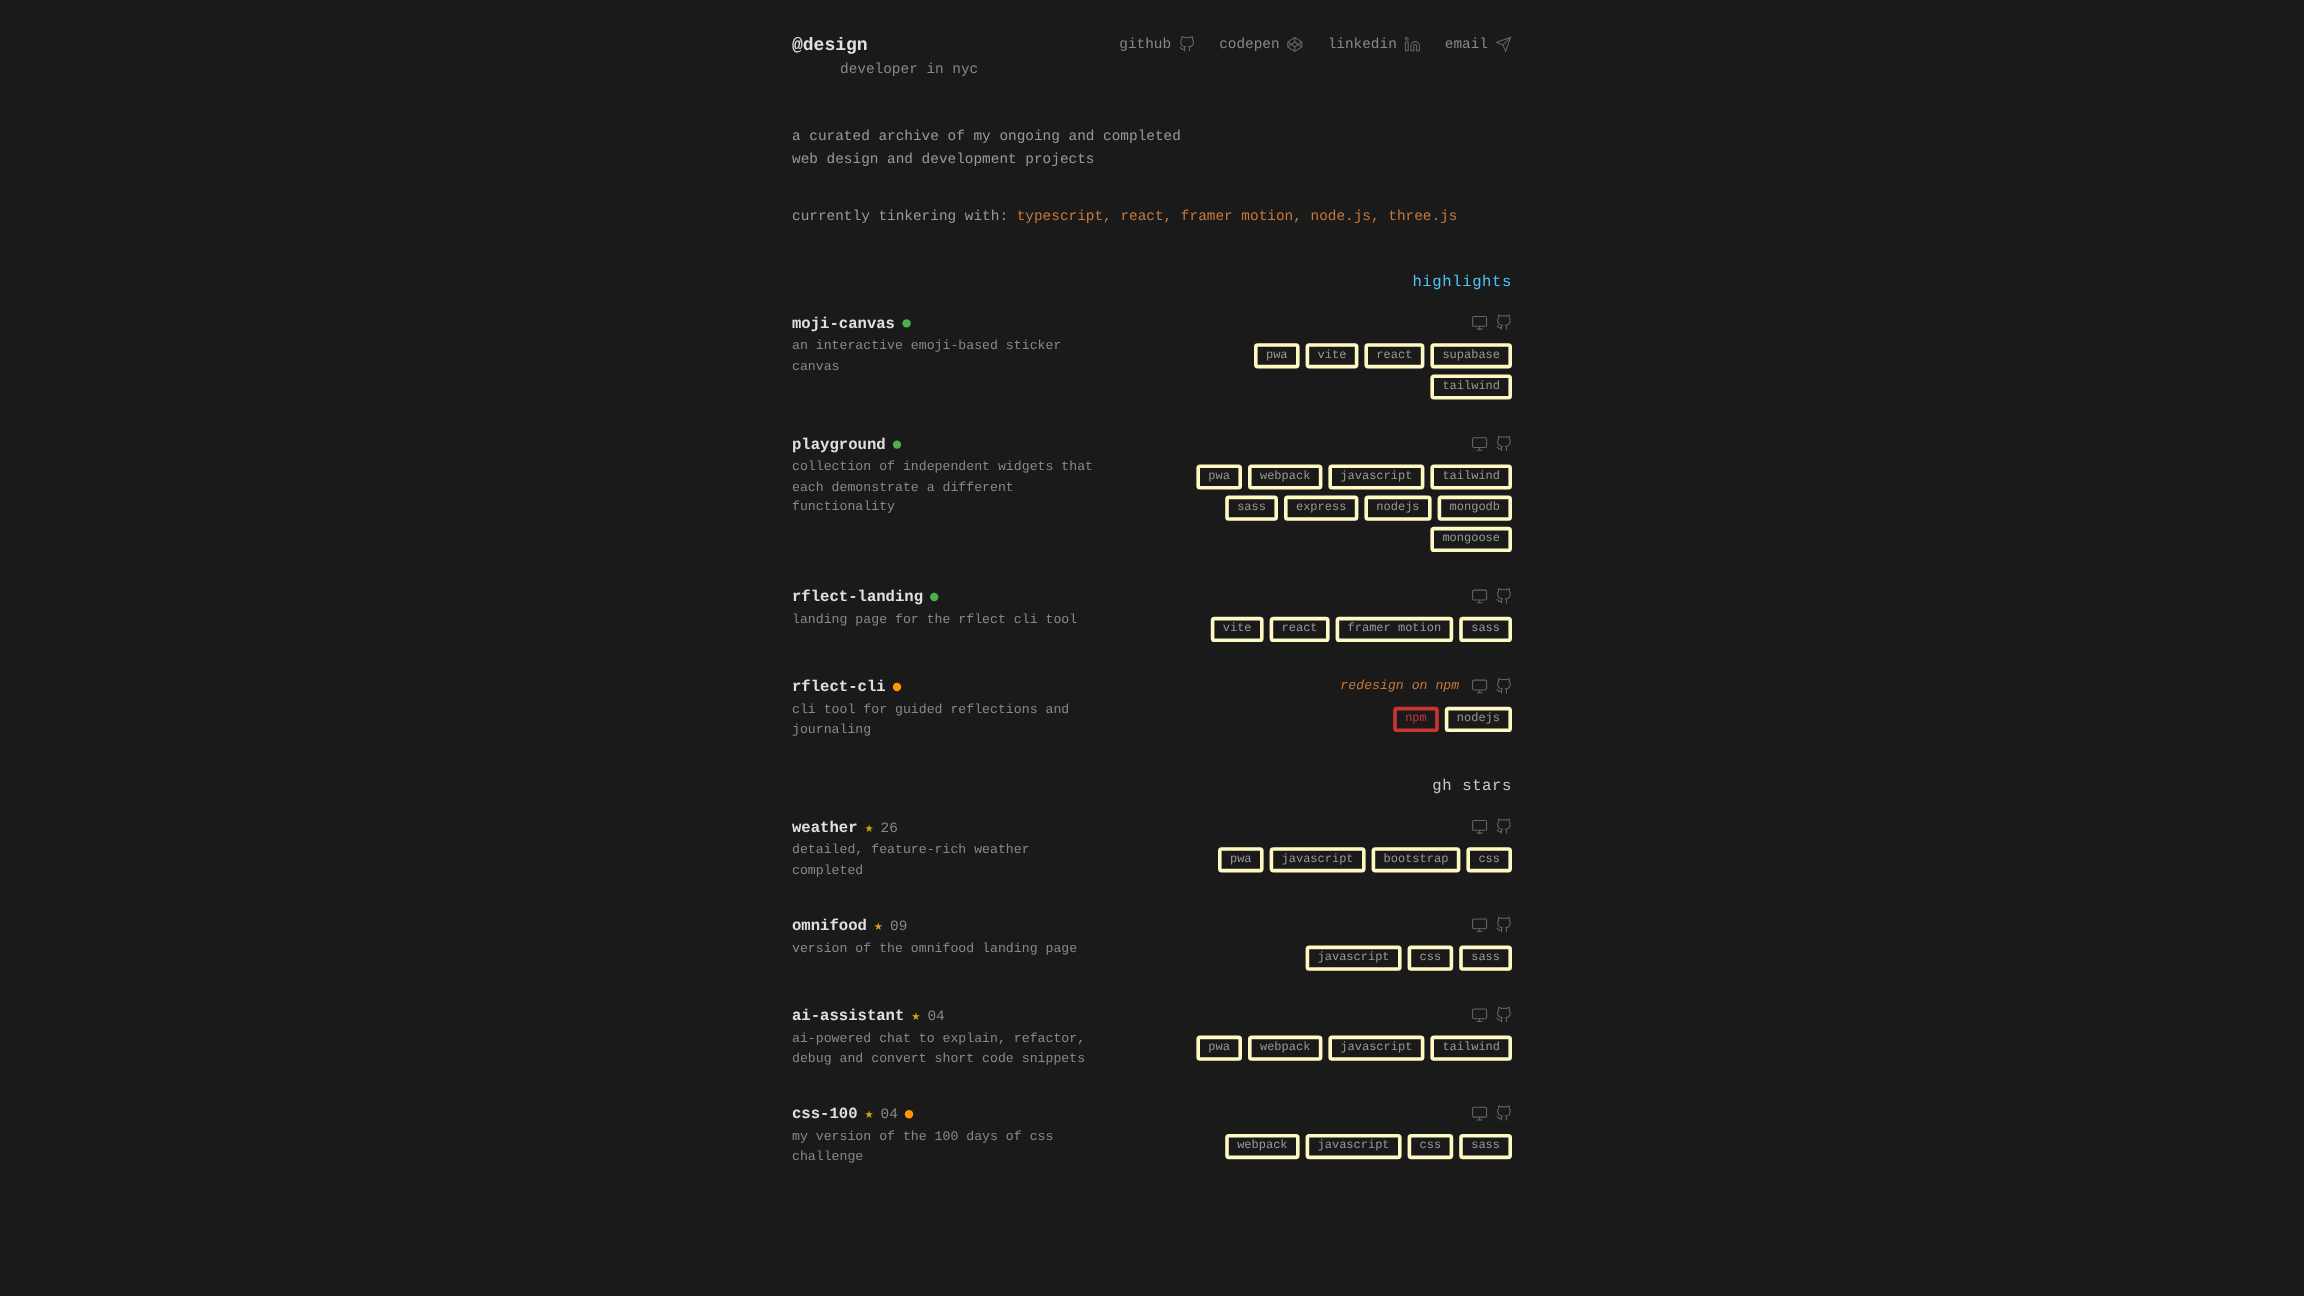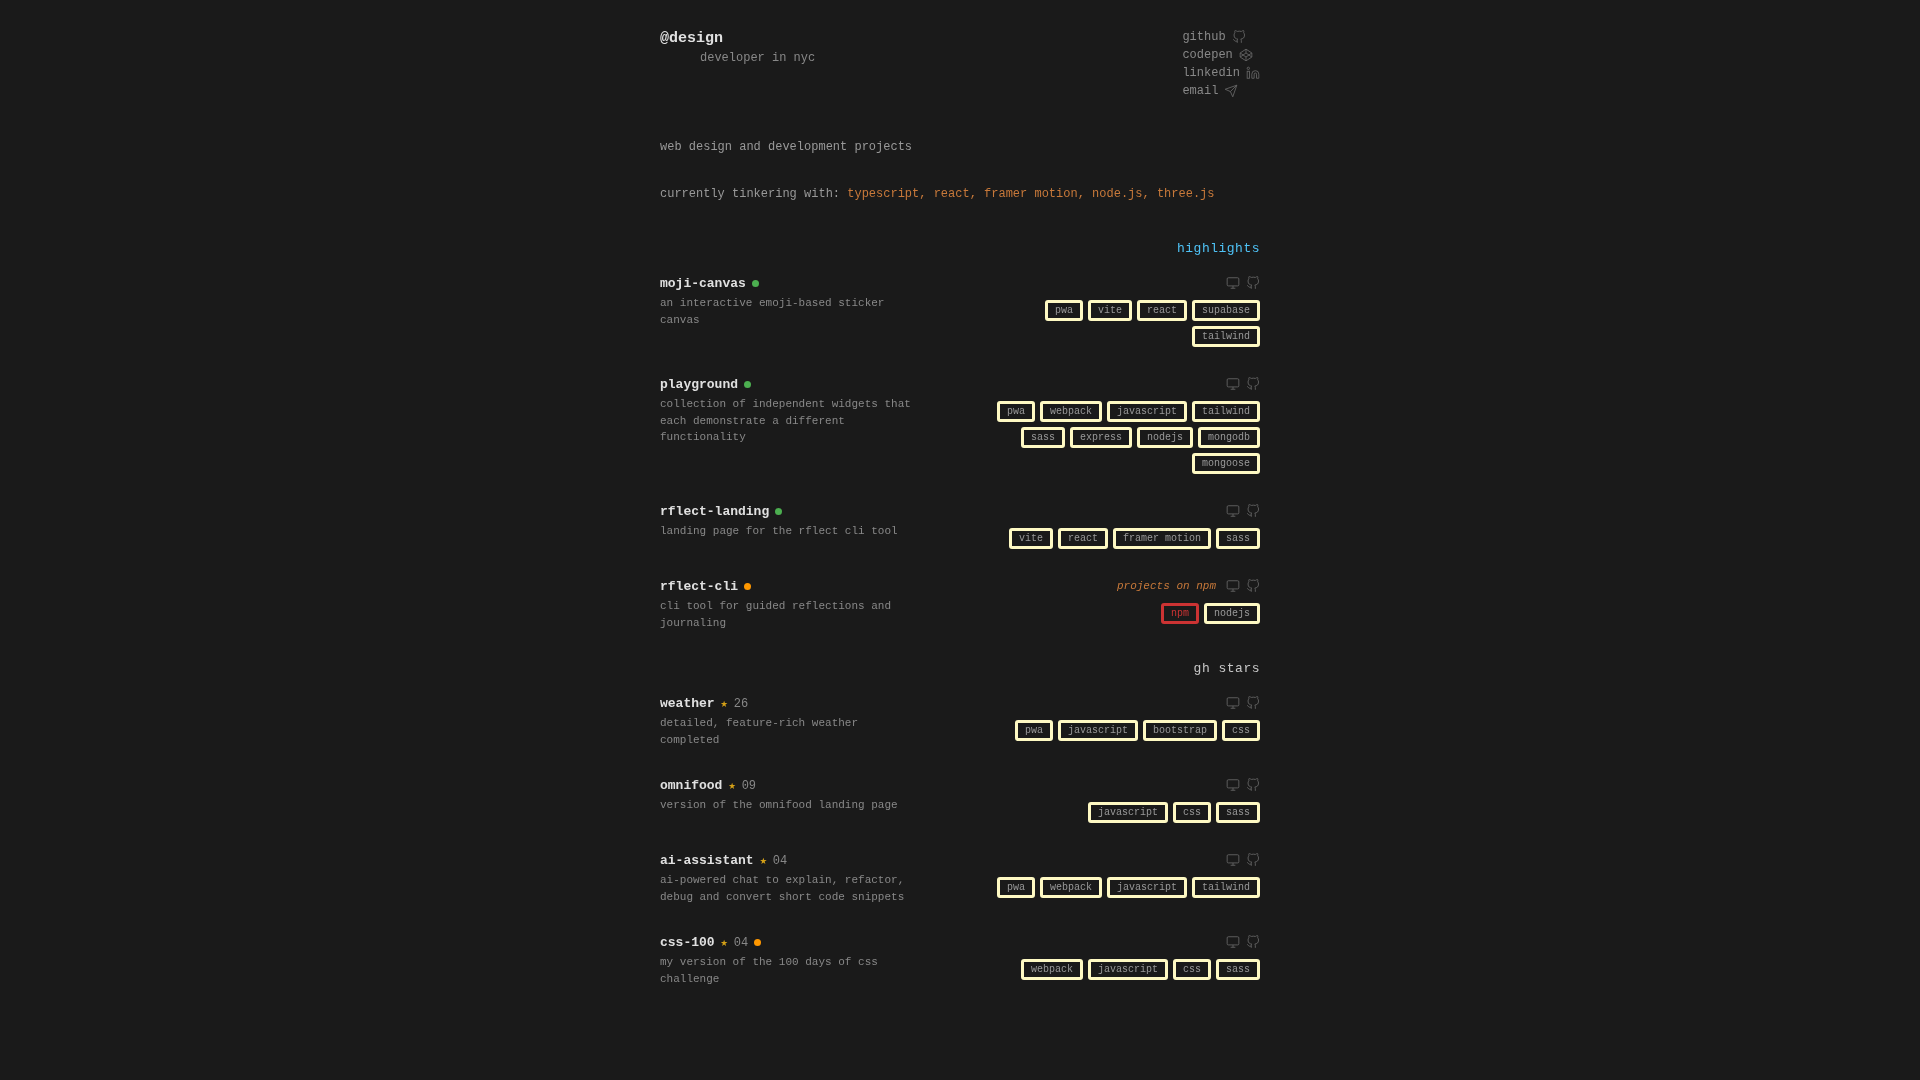--- a/index.html
+++ b/index.html
@@ -40,23 +40,23 @@
 
     .header-left .tagline {
       font-size: 12px;
       color: #888;
       margin-top: 4px;
       margin-left: 40px;
     }
 
     .header-right {
       display: flex;
-      flex-direction: column;
-      align-items: flex-start;
-      gap: 4px;
+      flex-direction: row;
+      align-items: center;
+      gap: 20px;
     }
 
     .header-link {
       display: flex;
       align-items: center;
       gap: 6px;
       color: #888;
       font-size: 12px;
       cursor: pointer;
       text-decoration: none;
@@ -261,20 +261,21 @@
         <span>email</span>
         <svg class="svg-icon" viewBox="0 0 24 24" stroke-width="1.5">
           <line x1="22" y1="2" x2="11" y2="13"></line>
           <polygon points="22 2 15 22 11 13 2 9 22 2"></polygon>
         </svg>
       </a>
     </div>
   </div>
 
   <div class="description">
+    <p>a curated archive of my ongoing and completed</p>
     <p>web design and development projects</p>
   </div>
 
   <div class="currently">
     <span class="label">currently tinkering with: </span><span class="tech-highlight">typescript, react, framer motion, node.js, three.js</span>
   </div>
 
   <div style="margin-top: 40px;">
     <div class="section-header">
       <span class="section-title">highlights</span>
@@ -373,21 +374,21 @@
     <div class="project-item">
       <div class="project-left">
         <div class="project-name-row">
           <span class="project-name">rflect-cli</span>
           <span class="status-dot orange"></span>
         </div>
         <div class="project-desc">cli tool for guided reflections and journaling</div>
       </div>
       <div class="project-right">
         <div style="display:flex; align-items:center; gap:10px; justify-content:flex-end;">
-          <div class="published-npm">projects on npm</div>
+          <div class="published-npm">redesign on npm</div>
           <div class="project-icons">
             <svg class="svg-icon" viewBox="0 0 24 24" stroke-width="1.5">
               <rect x="2" y="3" width="20" height="14" rx="2" ry="2"></rect>
               <line x1="8" y1="21" x2="16" y2="21"></line>
               <line x1="12" y1="17" x2="12" y2="21"></line>
             </svg>
             <svg class="svg-icon" viewBox="0 0 24 24" stroke-width="1.5">
               <path d="M9 19c-5 1.5-5-2.5-7-3m14 6v-3.87a3.37 3.37 0 0 0-.94-2.61c3.14-.35 6.44-1.54 6.44-7A5.44 5.44 0 0 0 20 4.77 5.07 5.07 0 0 0 19.91 1S18.73.65 16 2.48a13.38 13.38 0 0 0-7 0C6.27.65 5.09 1 5.09 1A5.07 5.07 0 0 0 5 4.77a5.44 5.44 0 0 0-1.5 3.78c0 5.42 3.3 6.61 6.44 7A3.37 3.37 0 0 0 9 18.13V22"></path>
             </svg>
           </div>

